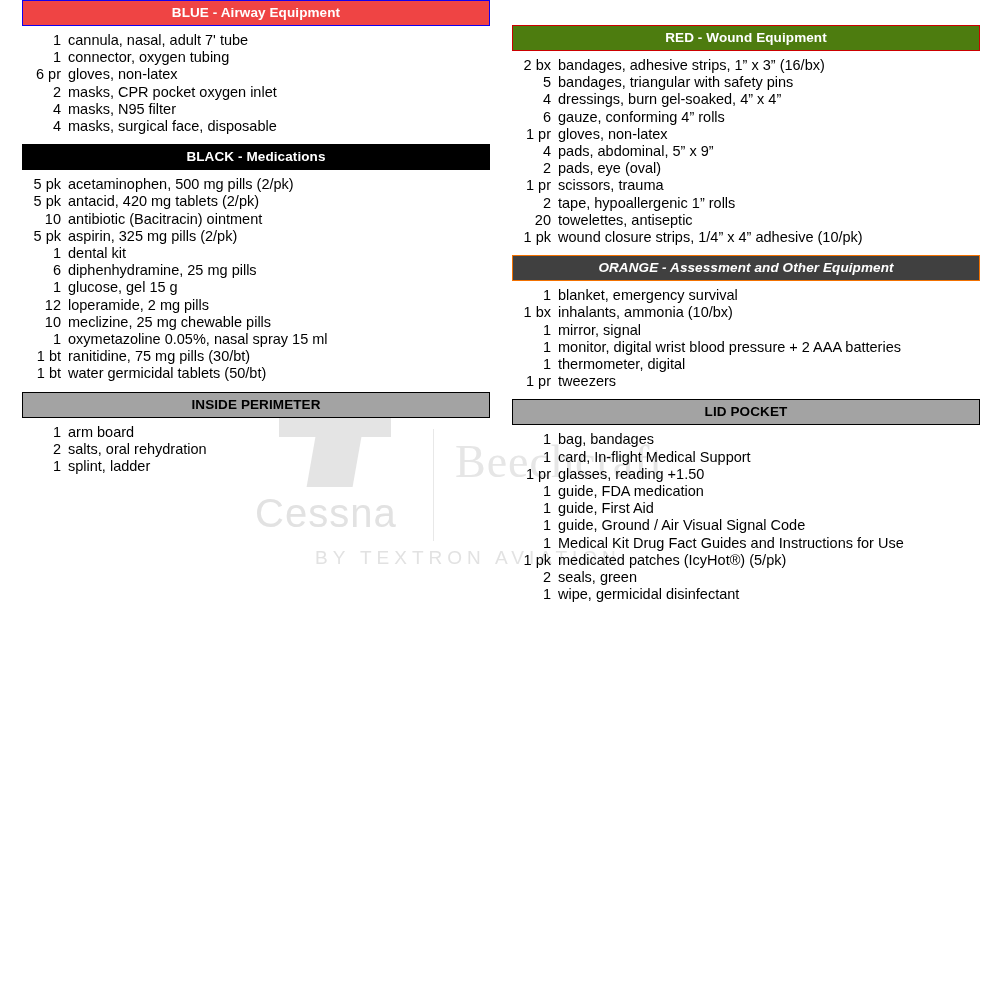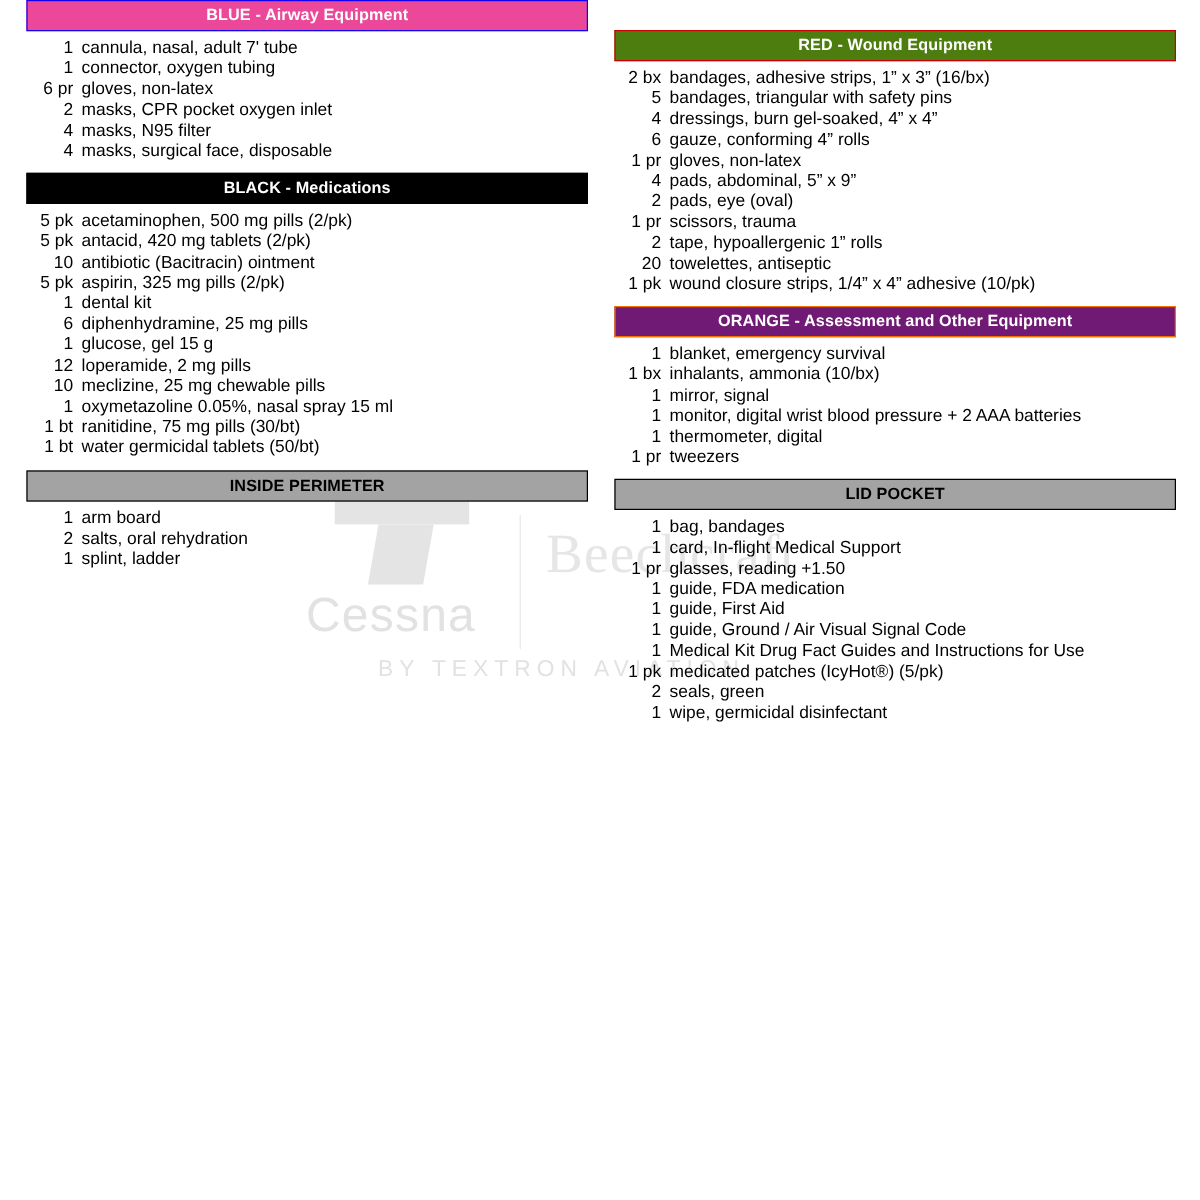--- a/index.html
+++ b/index.html
@@ -103,24 +103,24 @@
 
   .sec-header {
     border: 1px solid #000000;
     box-sizing: border-box;
     text-align: center;
     font-weight: bold;
     font-size: 13.5px;
     padding: 4px 0 5px 0;
     letter-spacing: 0.1px;
   }
-  .sec-header.blue { background: #ec4899; color: #ffffff; border-color: #1200ee; }
+  .sec-header.blue { background: #ef4444; color: #ffffff; border-color: #1200ee; }
   .sec-header.black { background: #000000; color: #ffffff; border-color: #000000; }
   .sec-header.red { background: #4d7c0f; color: #ffffff; border-color: #cc0000; margin-top: 25px; }
-  .sec-header.orange { background: #701a75; color: #ffffff; border-color: #f37100; }
+  .sec-header.orange { background: #404040; color: #ffffff; border-color: #f37100; font-style: italic; }
   .sec-header.plain { background: #a3a3a3; color: #000000; border-color: #000000; }
 
   .item-list {
     list-style: none;
     margin: 0;
     padding: 6px 0 0 0;
   }
   .item {
     display: flex;
     align-items: baseline;

